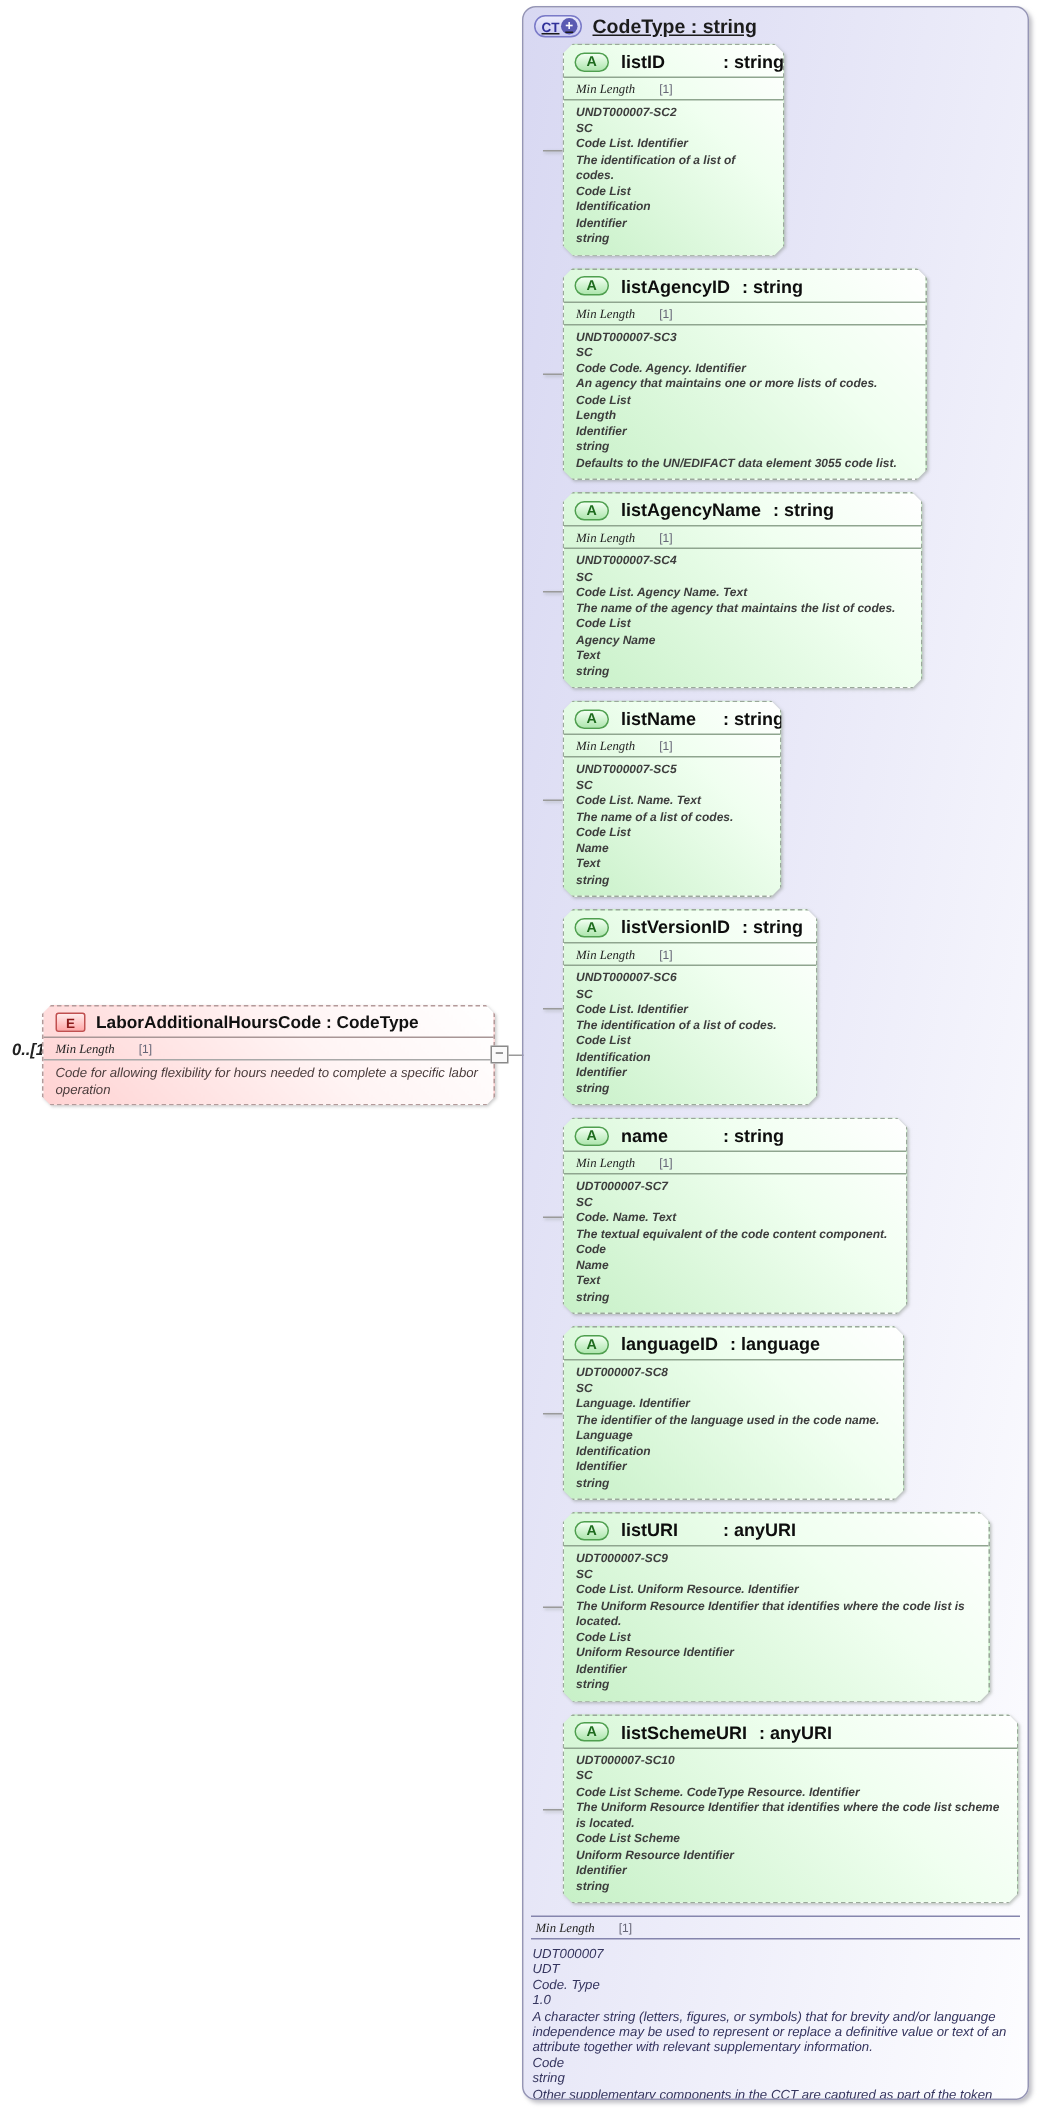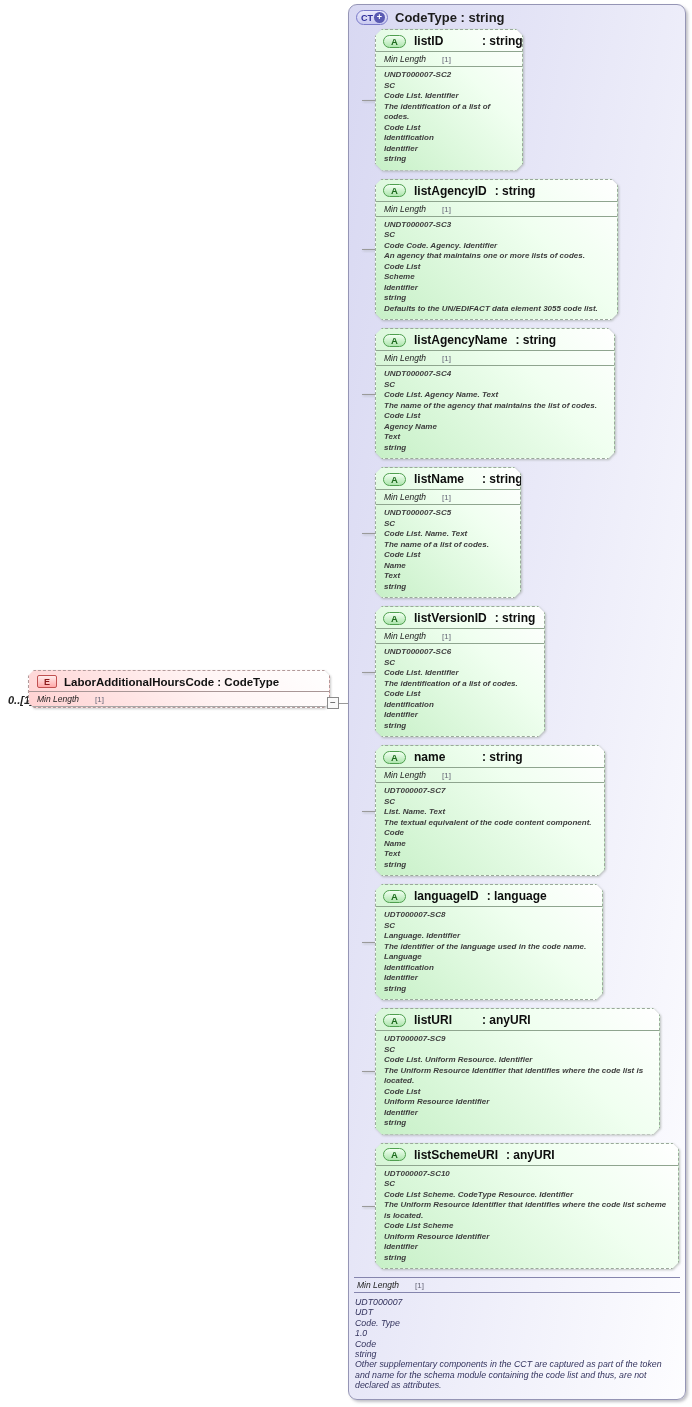--- a/index.html
+++ b/index.html
@@ -35,21 +35,21 @@
     width:20px; height:13px; flex:0 0 auto;
     border:1px solid #c05050; border-radius:2px;
     background:linear-gradient(180deg,#ffecec 0%, #ffa8a8 100%);
     color:#8b1a1a; font-size:9px; font-weight:bold;
   }
   .facet-row {
     display:flex; gap:16px; align-items:baseline;
     padding:2px 8px; border-bottom:1px solid #a8a8a8;
     font-size:8.5px; font-style:italic;
   }
-  .facet-name { color:#222; }
+  .facet-name { color:#222;font-family:Liberation Serif, serif; }
   .facet-value { color:#667; font-style:normal; font-size:8px; }
   .element-annotation {
     padding:3px 8px 5px 8px;
     font-size:8.8px; font-style:italic; color:#4a3c3c; line-height:10.5px;
   }
 
   
   .toggle {
     position:absolute; left:327px; top:697px; width:12px; height:12px;
     border:1px solid #8a8a8a; background:#fafafa; color:#444;
@@ -62,21 +62,21 @@
   .ct-container {
     position:absolute; left:348px; top:4px; width:338px; height:1396px;
     border:1px solid #9595b5; border-radius:9px;
     background:linear-gradient(100deg, #d8d8f2 0%, #ececf9 55%, #fdfdff 100%);
     box-shadow:2px 2px 3px rgba(150,150,160,0.6);
     overflow:hidden;
   }
   .ct-header {
     display:flex; gap:7px;
     padding:5px 24px 4px 7px;
-    font-size:13px; font-weight:bold; color:#1c1c1c;
+    font-size:13px; font-weight:bold; color:#1c1c1c;text-decoration:underline;
   }
   .ct-icon {
     display:inline-flex; align-items:center; gap:1px;
     border:1px solid #7a7ac8; border-radius:8px;
     background:linear-gradient(180deg,#eaeafc,#c9c9f0);
     padding:1px 2px 1px 4px; flex:0 0 auto;
   }
   .ct-icon-text { font-size:9px; font-weight:bold; color:#30309a; letter-spacing:0; }
   .ct-plus {
     width:11px; height:11px; border-radius:50%;
@@ -149,20 +149,21 @@
   <div class="element-wrap">
     <div class="element-box">
       <div class="element-header">
         <span class="e-icon">E</span>
         <span>LaborAdditionalHoursCode : CodeType</span>
       </div>
       <div class="facet-row">
         <span class="facet-name">Min Length</span>
         <span class="facet-value">[1]</span>
       </div>
+      <div class="element-annotation">Code for allowing flexibility for hours needed to complete a specific labor operation</div>
     </div>
   </div>
 
   <div class="toggle">−</div>
   <div class="h-connector"></div>
   <div id="trunk" style="top: 94.5px; height: 1100.75px;"></div>
 
   <div class="ct-container">
     <div class="ct-header">
       <span class="ct-icon">
@@ -206,21 +207,21 @@
         <div class="attr-facet-row">
           <span class="facet-name">Min Length</span>
           <span class="facet-value">[1]</span>
         </div>
         <div class="attr-annotation">
               <div>UNDT000007-SC3</div>
               <div>SC</div>
               <div>Code Code. Agency. Identifier</div>
               <div>An agency that maintains one or more lists of codes.</div>
               <div>Code List</div>
-              <div>Scheme</div>
+              <div>Length</div>
               <div>Identifier</div>
               <div>string</div>
               <div>Defaults to the UN/EDIFACT data element 3055 code list.</div>
             </div>
       </div>
     </div>
         <div class="attr-box attr-2">
       <div class="attr-inner">
         <div class="attr-header">
           <span class="a-icon">A</span>
@@ -296,21 +297,21 @@
           <span class="attr-name">name</span>
           <span class="attr-type">: string</span>
         </div>
         <div class="attr-facet-row">
           <span class="facet-name">Min Length</span>
           <span class="facet-value">[1]</span>
         </div>
         <div class="attr-annotation">
               <div>UDT000007-SC7</div>
               <div>SC</div>
-              <div>List. Name. Text</div>
+              <div>Code. Name. Text</div>
               <div>The textual equivalent of the code content component.</div>
               <div>Code</div>
               <div>Name</div>
               <div>Text</div>
               <div>string</div>
             </div>
       </div>
     </div>
         <div class="attr-box attr-6">
       <div class="attr-inner">
@@ -376,19 +377,20 @@
 
     <div class="ct-facet-row">
       <span class="facet-name">Min Length</span>
       <span class="facet-value">[1]</span>
     </div>
     <div class="ct-annotation">
         <div>UDT000007</div>
         <div>UDT</div>
         <div>Code. Type</div>
         <div>1.0</div>
+        <div>A character string (letters, figures, or symbols) that for brevity and/or languange independence may be used to represent or replace a definitive value or text of an attribute together with relevant supplementary information.</div>
         <div>Code</div>
         <div>string</div>
         <div>Other supplementary components in the CCT are captured as part of the token and name for the schema module containing the code list and thus, are not declared as attributes.</div>
       </div>
   </div>
 
 </div>
 
 </body></html>

